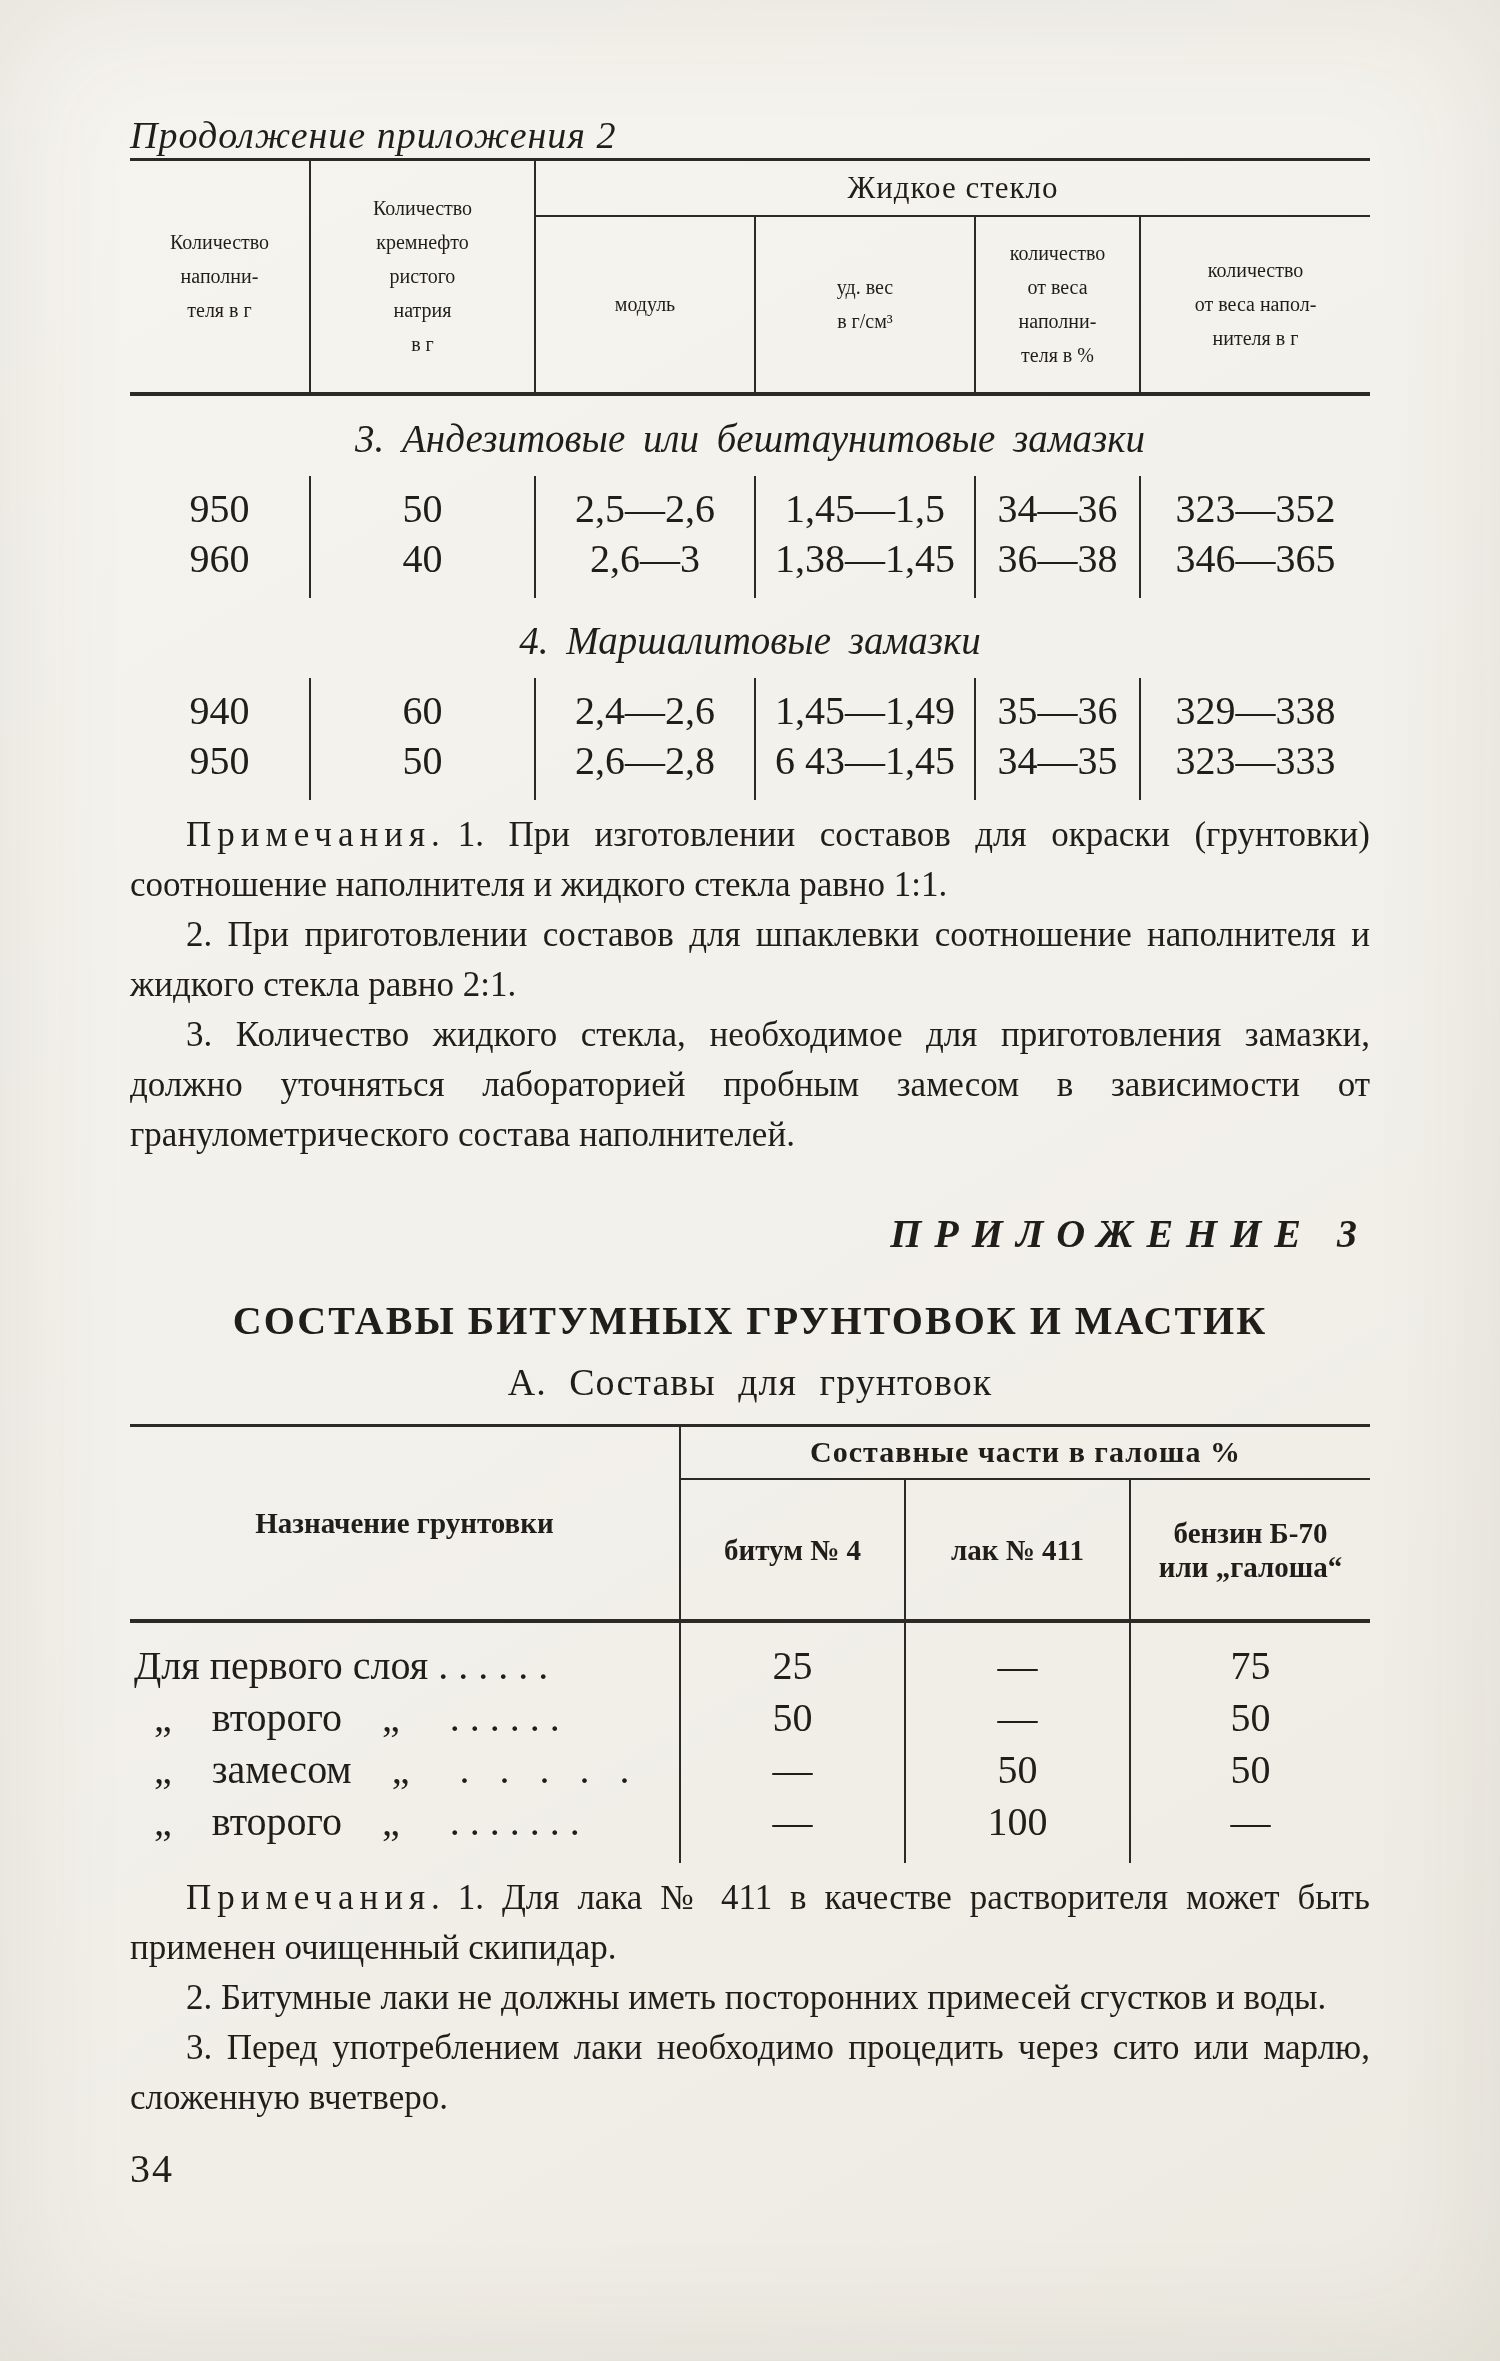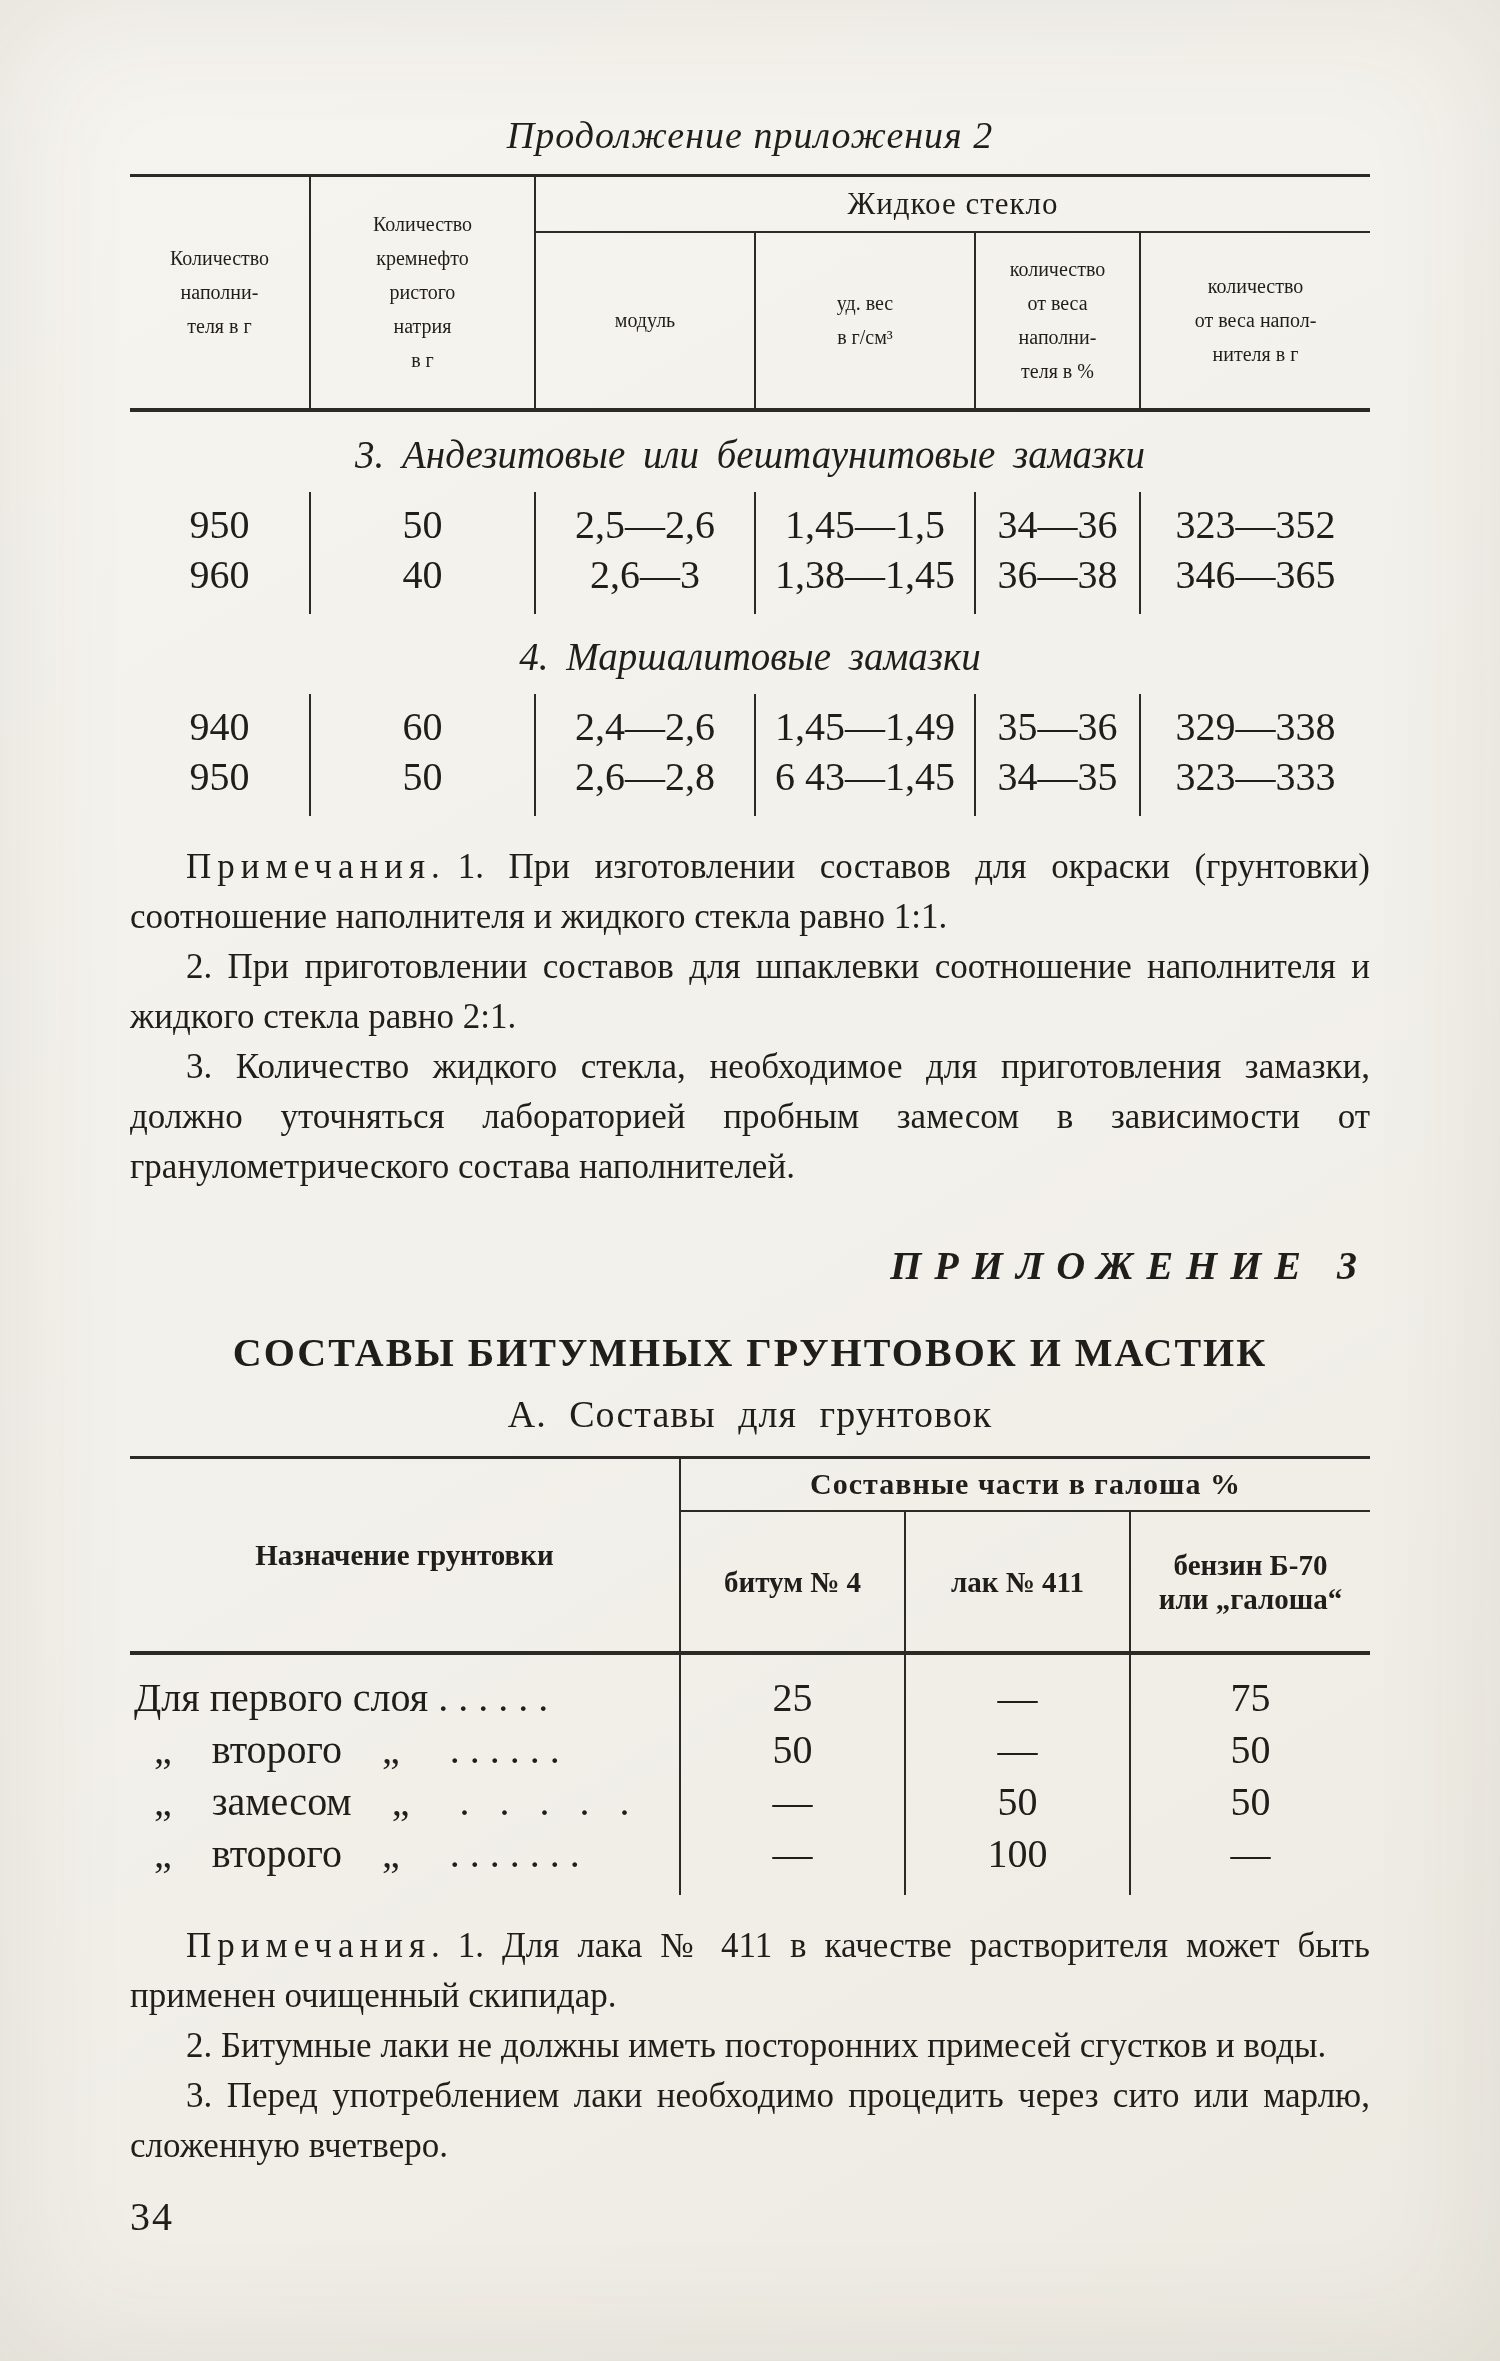--- a/index.html
+++ b/index.html
@@ -9,22 +9,22 @@
   .page {
     width:1500px; height:2361px; overflow:hidden; position:relative;
     background: linear-gradient(150deg, #f6f4ef 0%, #f2f0ea 55%, #edeae2 100%);
     color:#201e1b;
     font-family:"Liberation Serif","DejaVu Serif",serif;
     padding:112px 130px 0 130px;
   }
   .page::after { content:""; position:absolute; inset:0; pointer-events:none;
     box-shadow: inset 0 0 140px rgba(70,58,34,0.09); }
 
-  .cont-note { font-style:italic; font-size:38px; line-height:46px; text-align:center;
-    letter-spacing:1px; margin-bottom:16px; }
+  .cont-note { font-style:italic; font-size:38px; line-height:46px; text-align:left;
+    letter-spacing:1px; }
 
   table.tbl { width:1240px; border-collapse:collapse; table-layout:fixed;
     border-top:3px solid #2b2a27; }
   .tbl thead th { font-weight:normal; text-align:center; vertical-align:middle;
     white-space:pre-line; font-size:20px; line-height:34px; padding:4px 8px; }
   .vl { border-left:2px solid #2b2a27; }
   .tbl thead tr.grp th.group { height:56px; font-size:31px; letter-spacing:1px;
     border-bottom:2px solid #2b2a27; }
   .tbl1 thead tr.sub th { height:178px; }
   .tbl thead tr.sub th, .tbl thead th.side { border-bottom:4px solid #2b2a27; }
@@ -37,21 +37,21 @@
 
   .tbl2 { margin-top:20px; }
   .tbl2 thead th { font-weight:bold; font-size:29px; }
   .tbl2 thead tr.grp th.group { height:54px; font-size:30px; }
   .tbl2 thead tr.sub th { height:142px; }
   .tbl2 td.lbl { text-align:left; white-space:pre; padding-left:2px; }
   .tbl2 tr.d td { padding:3px 4px; }
   .tbl2 tr.d.rf td { padding-top:20px; }
   .tbl2 tr.d.rl td { padding-bottom:18px; }
 
-  .notes { margin-top:26px; font-size:35px; line-height:50px; text-align:justify; }
+  .notes { margin-top:10px; font-size:35px; line-height:50px; text-align:justify; }
   .notes p { text-indent:56px; }
   .notes .lead { letter-spacing:6px; margin-right:12px; }
 
   .appx-label { margin-top:50px; text-align:right; font-style:italic; font-weight:bold;
     font-size:40px; letter-spacing:13px; }
   .doc-title { margin-top:40px; text-align:center; font-weight:bold; font-size:40px;
     letter-spacing:2px; }
   .doc-subtitle { margin-top:16px; text-align:center; font-size:38px; word-spacing:12px;
     letter-spacing:1px; }
 

